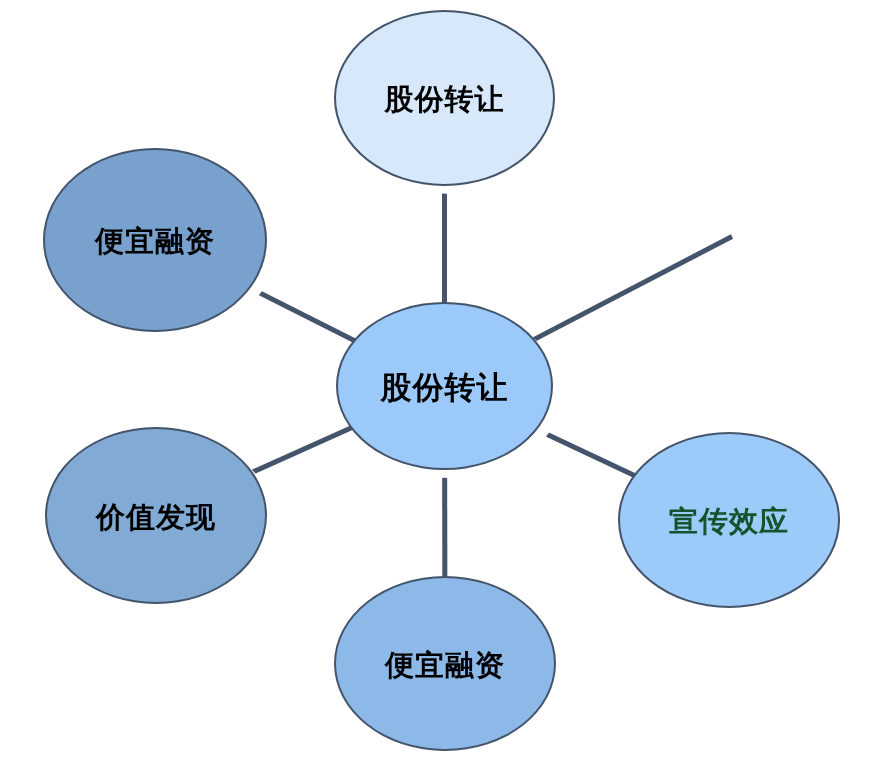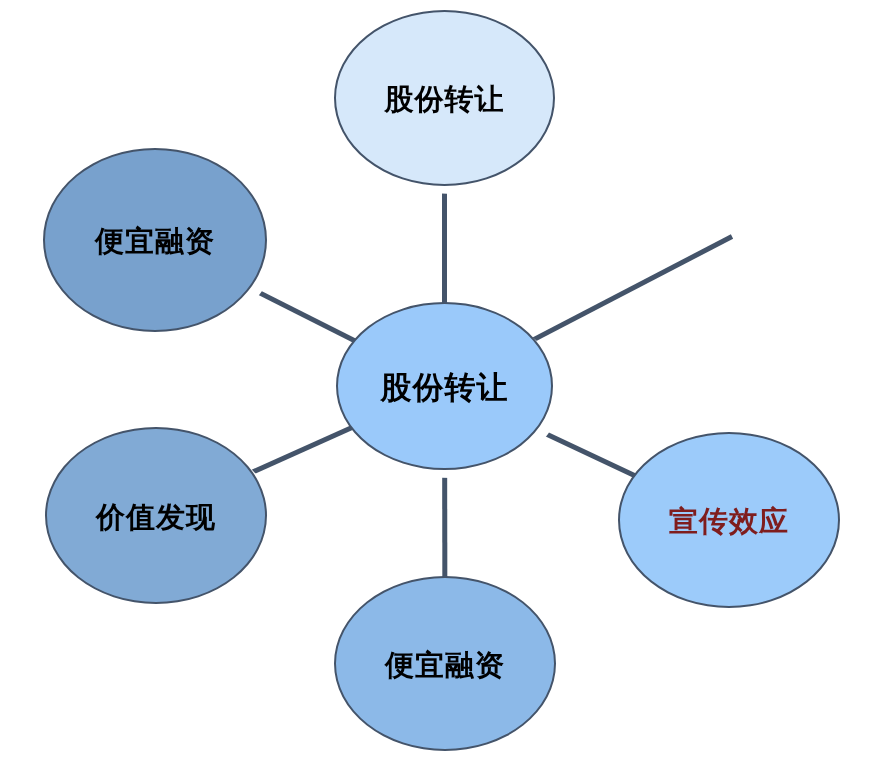--- a/index.html
+++ b/index.html
@@ -67,21 +67,21 @@
     <line x1="444.5" y1="386" x2="156" y2="515.5" stroke-width="5" stroke="#44546a"></line>
     <line x1="444.5" y1="386" x2="155" y2="240" stroke-width="5" stroke="#44546a"></line>
   </svg>
 
   <div class="node n-share-transfer" style="background: rgb(214, 232, 250); border-color: rgb(68, 84, 106); box-shadow: rgb(255, 255, 255) 8px 8px 0px 0px;">
     <span class="node-label" style="color: rgb(0, 0, 0);">股份转让</span>
   </div>
 
 
   <div class="node n-publicity-effect" style="background: rgb(156, 203, 250); border-color: rgb(68, 84, 106); box-shadow: rgb(255, 255, 255) 8px 8px 0px 0px;">
-    <span class="node-label" style="color: #7f1d1d;">宣传效应</span>
+    <span class="node-label" style="color: #14532d;">宣传效应</span>
   </div>
 
   <div class="node n-company-development" style="background: rgb(140, 185, 232); border-color: rgb(68, 84, 106); box-shadow: rgb(255, 255, 255) 8px 8px 0px 0px;">
     <span class="node-label" style="color: rgb(0, 0, 0);">便宜融资</span>
   </div>
 
   <div class="node n-value-discovery" style="background: rgb(129, 170, 213); border-color: rgb(68, 84, 106); box-shadow: rgb(255, 255, 255) 8px 8px 0px 0px;">
     <span class="node-label" style="color: rgb(0, 0, 0);">价值发现</span>
   </div>
 

